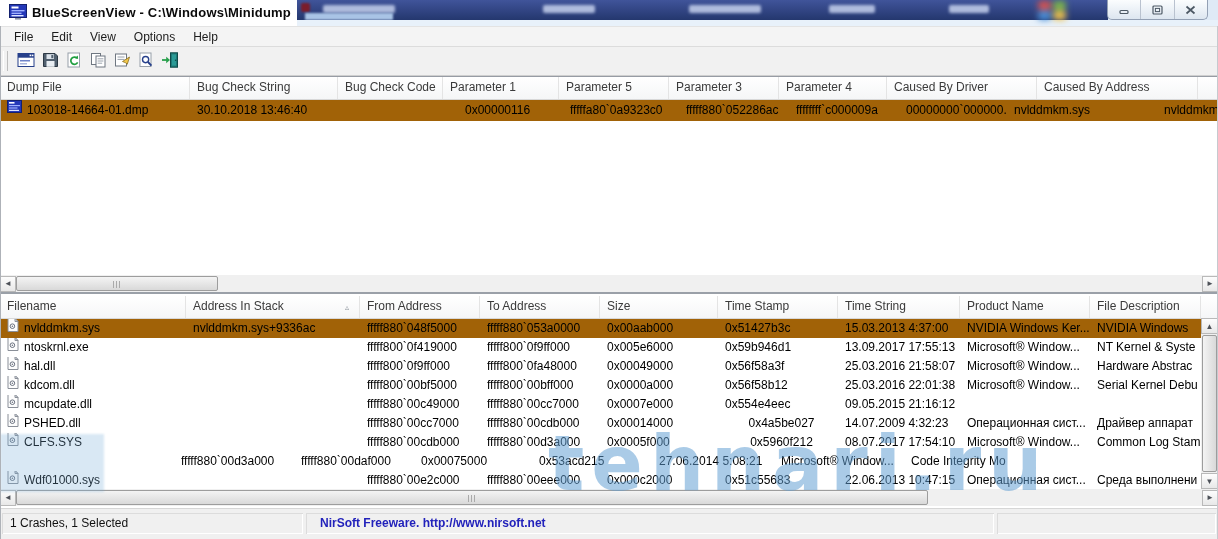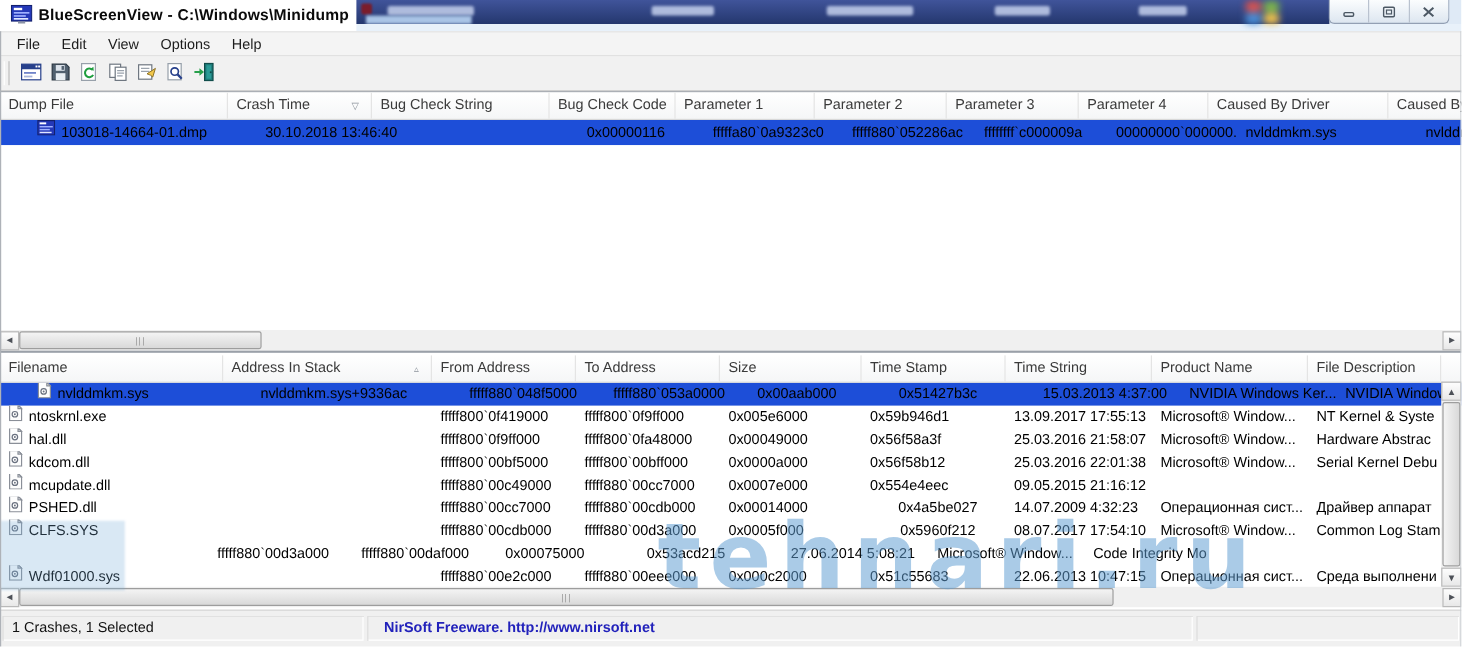--- a/index.html
+++ b/index.html
@@ -43,21 +43,21 @@
   .pane-upper{top:76px;width:1218px;height:218px;border-top:1px solid #979ca4;border-bottom:2px solid #9aa0a8;}
   .pane-lower{top:296px;width:1218px;height:210px;}
   .lv-header{display:flex;height:22px;background:linear-gradient(180deg,#ffffff,#f5f6f7);
     border-bottom:1px solid #d8d8d8;overflow:hidden;}
   .hcell{position:relative;box-sizing:border-box;flex:none;padding-left:7px;line-height:21px;color:#3a3a3a;
     border-right:1px solid #e4e4e4;white-space:nowrap;overflow:hidden;}
   .hcell .sort{position:absolute;right:10px;top:1px;font-size:8px;color:#8d949c;}
   .lv-body{overflow:hidden;}
   .lrow{display:flex;height:21px;line-height:21px;white-space:nowrap;}
   .pane-lower .lrow{height:19px;line-height:19px;}
-  .lrow.sel{background:#1d4ed8;padding-left:24px;}
+  .lrow.sel{background:#a16207;}
   .cell{box-sizing:border-box;flex:none;padding-left:7px;overflow:hidden;white-space:nowrap;color:#000;}
   .rowicon{display:inline-block;vertical-align:middle;margin-right:5px;margin-top:-2px;}
 
   
   .hscroll{position:absolute;left:0;height:17px;width:1218px;background:#f0f0f0;display:flex;align-items:center;}
   .hscroll .sb-btn,.vscroll .sb-btn{width:16px;height:16px;flex:none;background:linear-gradient(180deg,#fdfdfd,#e8e8e8);
     border:1px solid #b9b9b9;box-sizing:border-box;display:flex;align-items:center;justify-content:center;
     font-size:8px;color:#4d5158;}
   .sb-thumb-h{height:15px;border:1px solid #9d9d9d;border-radius:2px;box-sizing:border-box;
     background:linear-gradient(180deg,#f4f4f4,#d9d9d9);position:relative;}
@@ -209,25 +209,24 @@
             <circle cx="14.6" cy="8.2" r="0.8" fill="#0e4a48"></circle>
             <line x1="1" y1="8" x2="6.2" y2="8" stroke="#28a04b" stroke-width="1.8"></line>
             <path d="M5.2 4.8L9 8l-3.8 3.2z" fill="#28a04b"></path>
           </svg></span>
       </span>
     </div>
 
   <div class="pane pane-upper">
     <div class="lv-header" id="upper-header">
         <div class="hcell" style="width: 190px;"><span>Dump File</span></div>
-        <div class="hcell" style="width: 120px;"><span>Crash Time</span><span class="sort">▽</span></div>
         <div class="hcell" style="width: 148px;"><span>Bug Check String</span></div>
         <div class="hcell" style="width: 105px;"><span>Bug Check Code</span></div>
         <div class="hcell" style="width: 116px;"><span>Parameter 1</span></div>
-        <div class="hcell" style="width: 110px;"><span>Parameter 2</span></div>
+        <div class="hcell" style="width: 110px;"><span>Parameter 5</span></div>
         <div class="hcell" style="width: 110px;"><span>Parameter 3</span></div>
         <div class="hcell" style="width: 108px;"><span>Parameter 4</span></div>
         <div class="hcell" style="width: 150px;"><span>Caused By Driver</span></div>
         <div class="hcell" style="width: 161px;"><span>Caused By Address</span></div>
       </div>
     <div class="lv-body" id="upper-body">
         <div class="lrow sel">
           <div class="cell" style="width: 190px;"><span class="rowicon"><svg width="15" height="13" viewBox="0 0 15 13">
                 <rect x="0.5" y="0.5" width="14" height="12" fill="#2438b8" stroke="#13206e"></rect>
                 <rect x="2" y="2" width="5.5" height="1.6" fill="#fff"></rect>

